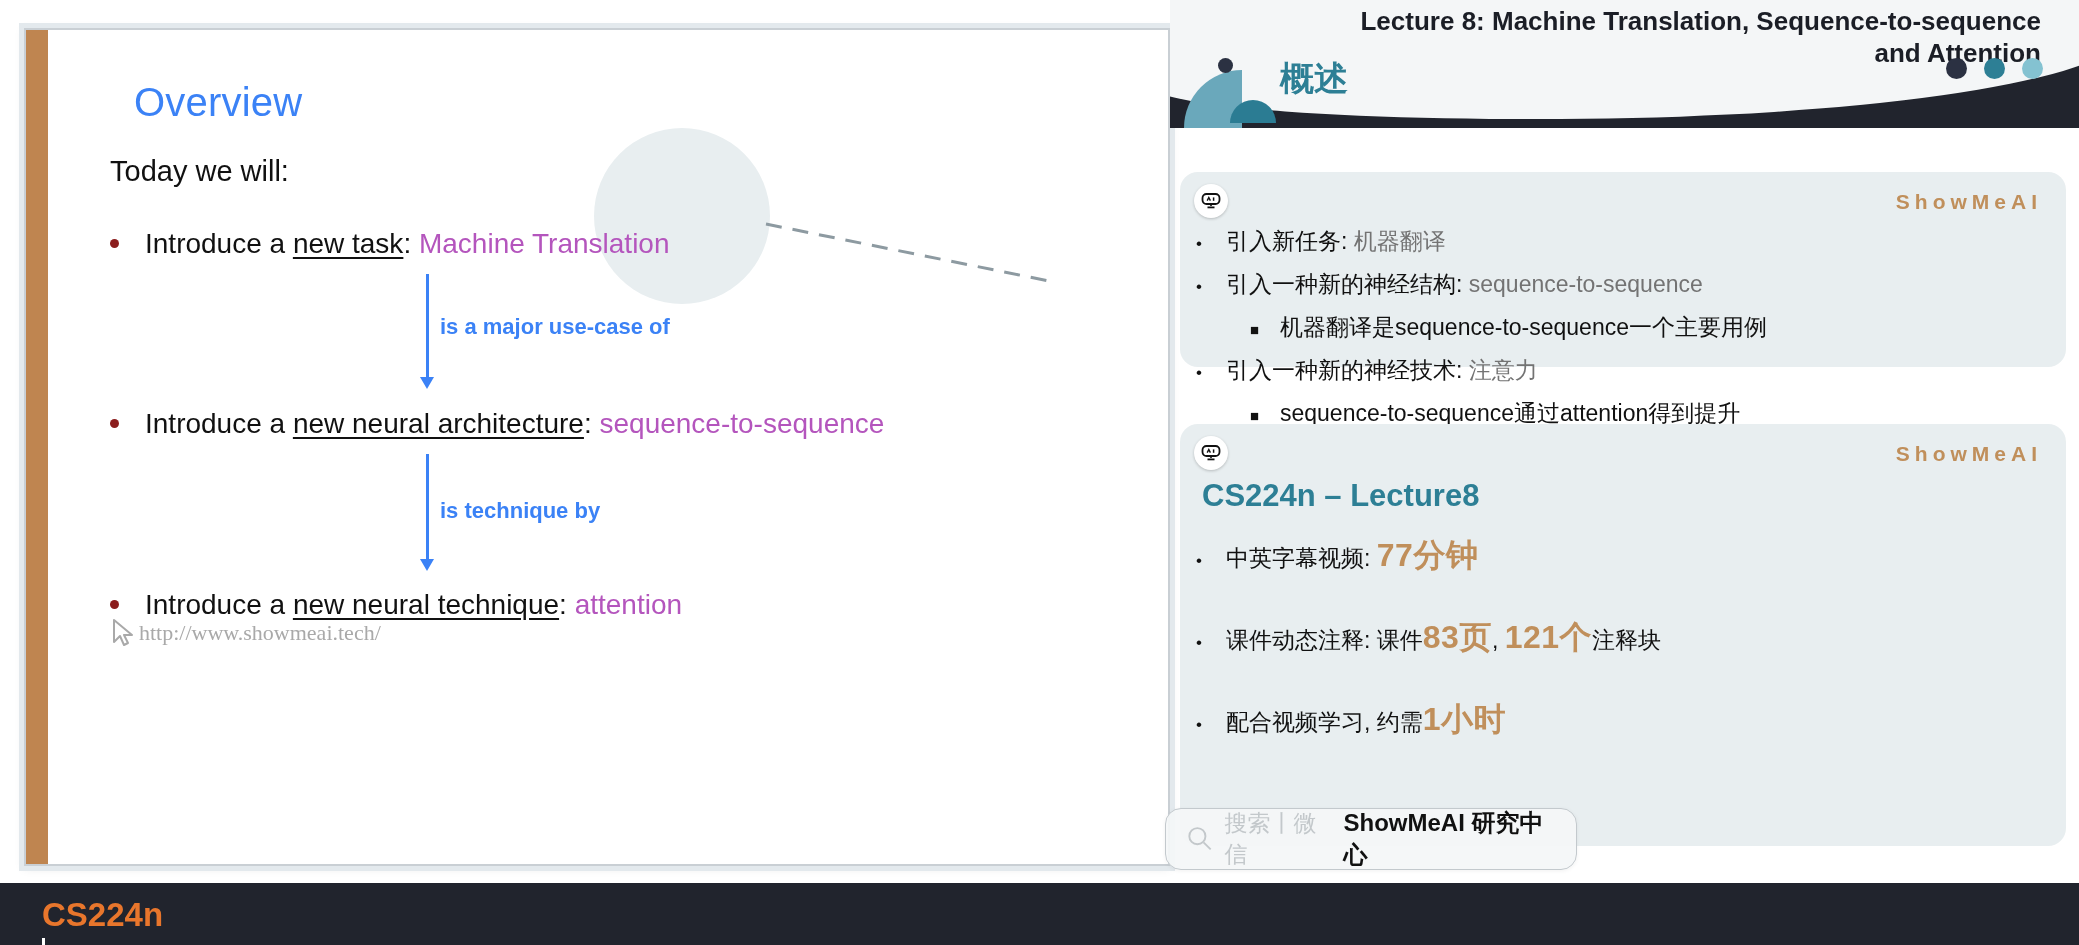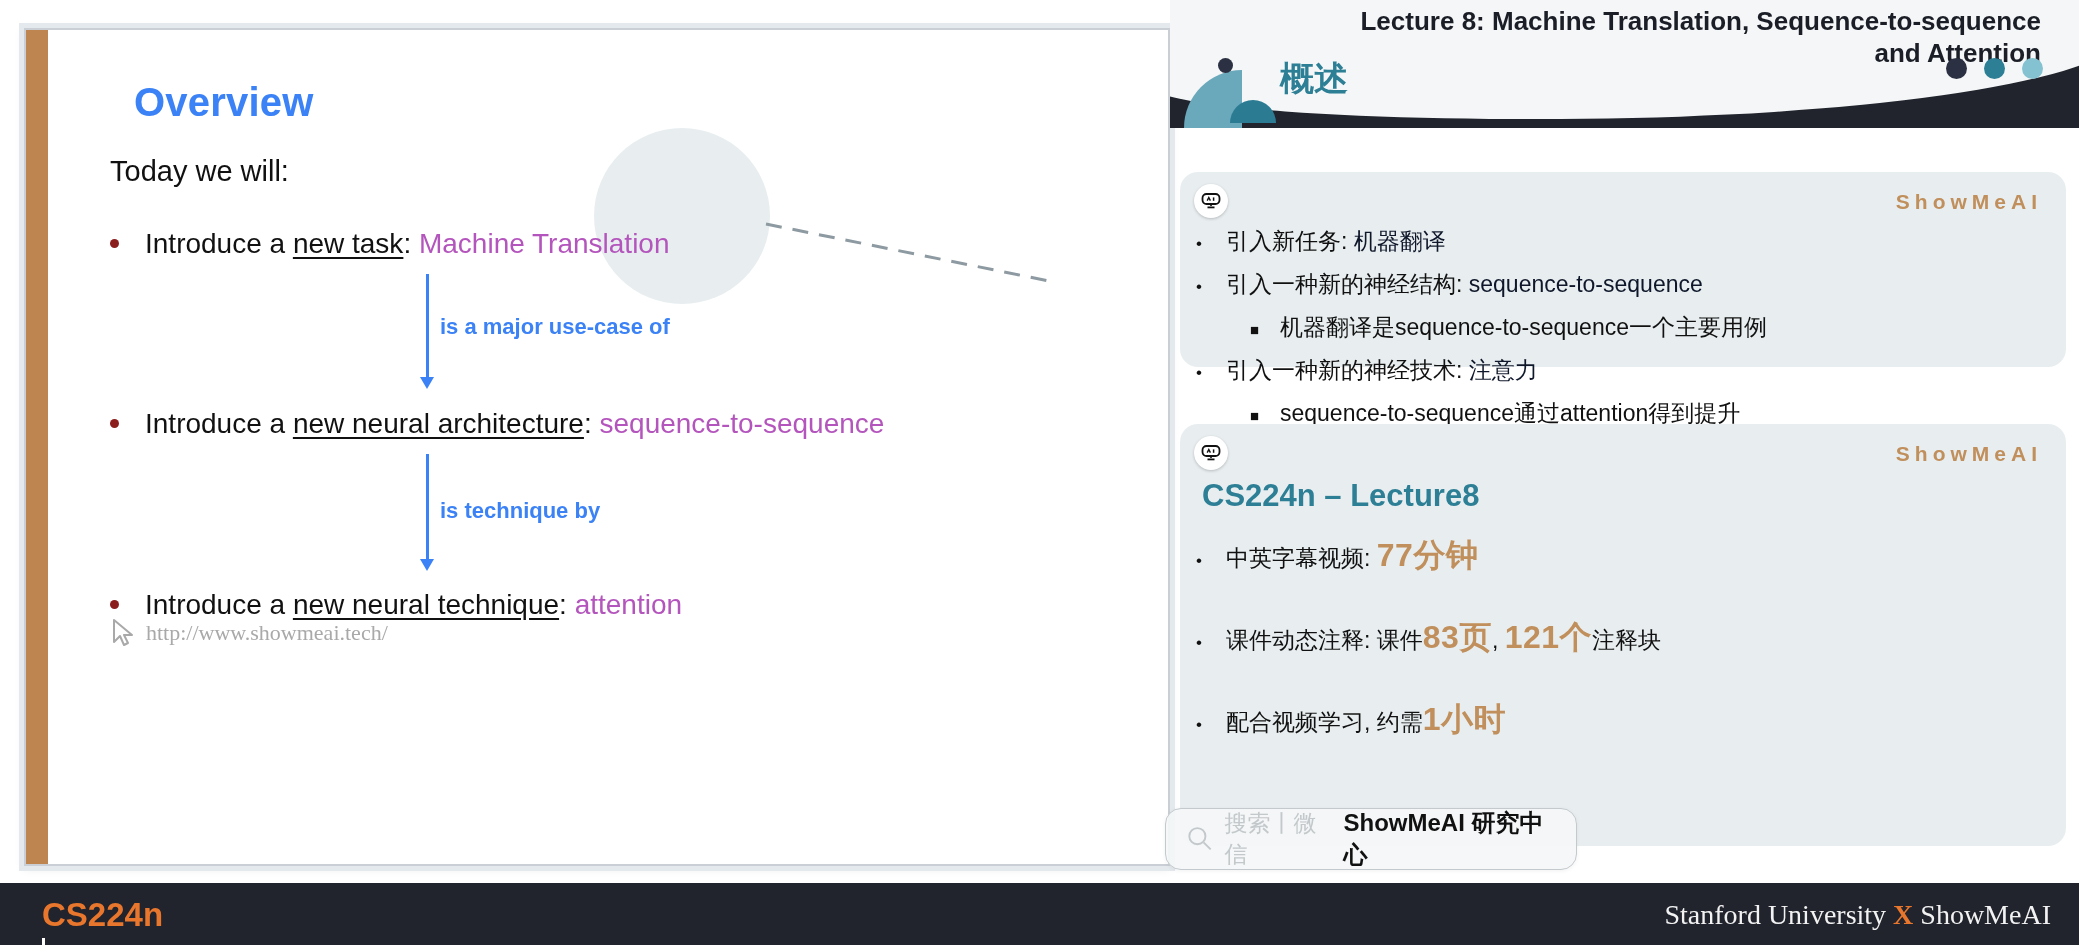--- a/index.html
+++ b/index.html
@@ -23,21 +23,21 @@
     box-shadow: 0 0 0 5px rgba(225,232,236,.95), 0 2px 10px rgba(0,0,0,.10);
   }
   #slide-accent {
     position: absolute; left: 0; top: 0; width: 22px; height: 100%;
     background: #bf8550;
   }
   #slide-body { position: absolute; left: 22px; top: 0; right: 0; bottom: 0; }
 
   .slide-title {
     position: absolute; left: 86px; top: 50px;
-    font-size: 40px; font-weight: 700; color: #3b82f6;
+    font-size: 40px; font-weight: 400; color: #3b82f6;
     letter-spacing: .2px;
   }
   .slide-lead {
     position: absolute; left: 62px; top: 125px;
     font-size: 29px; color: #111111;
   }
 
   .deco-circle {
     position: absolute; left: 546px; top: 98px;
     width: 176px; height: 176px; border-radius: 50%;
@@ -73,21 +73,21 @@
   .arrow2 { left: 378px; top: 424px; height: 106px; }
   .arrow-lbl {
     position: absolute; font-size: 22px; font-weight: 700; color: #3b82f6;
     white-space: nowrap;
   }
   .arrow-lbl1 { left: 392px; top: 284px; }
   .arrow-lbl2 { left: 392px; top: 468px; }
 
   .watermark {
     position: absolute; left: 62px; top: 588px;
-    display: flex; align-items: center; gap: 10px;
+    display: flex; align-items: center; gap: 3px;
     color: #a9a9a9; font-size: 22px;
     font-family: "Liberation Serif", serif;
   }
 
   
   #right { position: absolute; left: 1170px; top: 0; width: 909px; height: 880px; }
 
   #r-header { position: absolute; left: 0; top: 0; width: 909px; height: 148px; overflow: hidden; }
   #r-header-dark {
     position: absolute; left: 0; top: 0; width: 909px; height: 128px;
@@ -149,21 +149,21 @@
 
   .cn-list { position: absolute; left: 16px; top: 54px; right: 16px; }
   .cn-li {
     display: flex; align-items: baseline; gap: 18px;
     font-size: 23px; color: #111; margin-bottom: 12px;
     white-space: nowrap;
   }
   .cn-li .mk { font-size: 17px; line-height: 1; color:#111; min-width: 12px; }
   .cn-sub { padding-left: 54px; }
   .cn-sub .mk { font-size: 15px; }
-  .red { color: #0f172a; }
+  .red { color: #737373; }
 
   .card2-title {
     position: absolute; left: 22px; top: 54px;
     font-size: 31px; font-weight: 700; color: #2d7f95;
   }
   .c2-list { position: absolute; left: 16px; top: 110px; right: 16px; }
   .c2-li {
     display: flex; align-items: baseline; gap: 18px;
     font-size: 23px; color: #111; margin-bottom: 38px; white-space: nowrap;
   }
@@ -341,18 +341,15 @@
     </svg>
     <span class="tt-ghost">搜索丨微信</span>
     <span class="tt-strong">ShowMeAI 研究中心</span>
   </div>
 
   <div id="footer">
     <div id="f-left">
       <span class="f-cs">CS224n</span>
       <span class="f-bar"></span>
     </div>
-    <div id="f-right">
-      <span>Stanford University </span><span class="x">X</span><span> ShowMeAI</span>
-    </div>
   </div>
 
 </div>
 
 </body></html>

